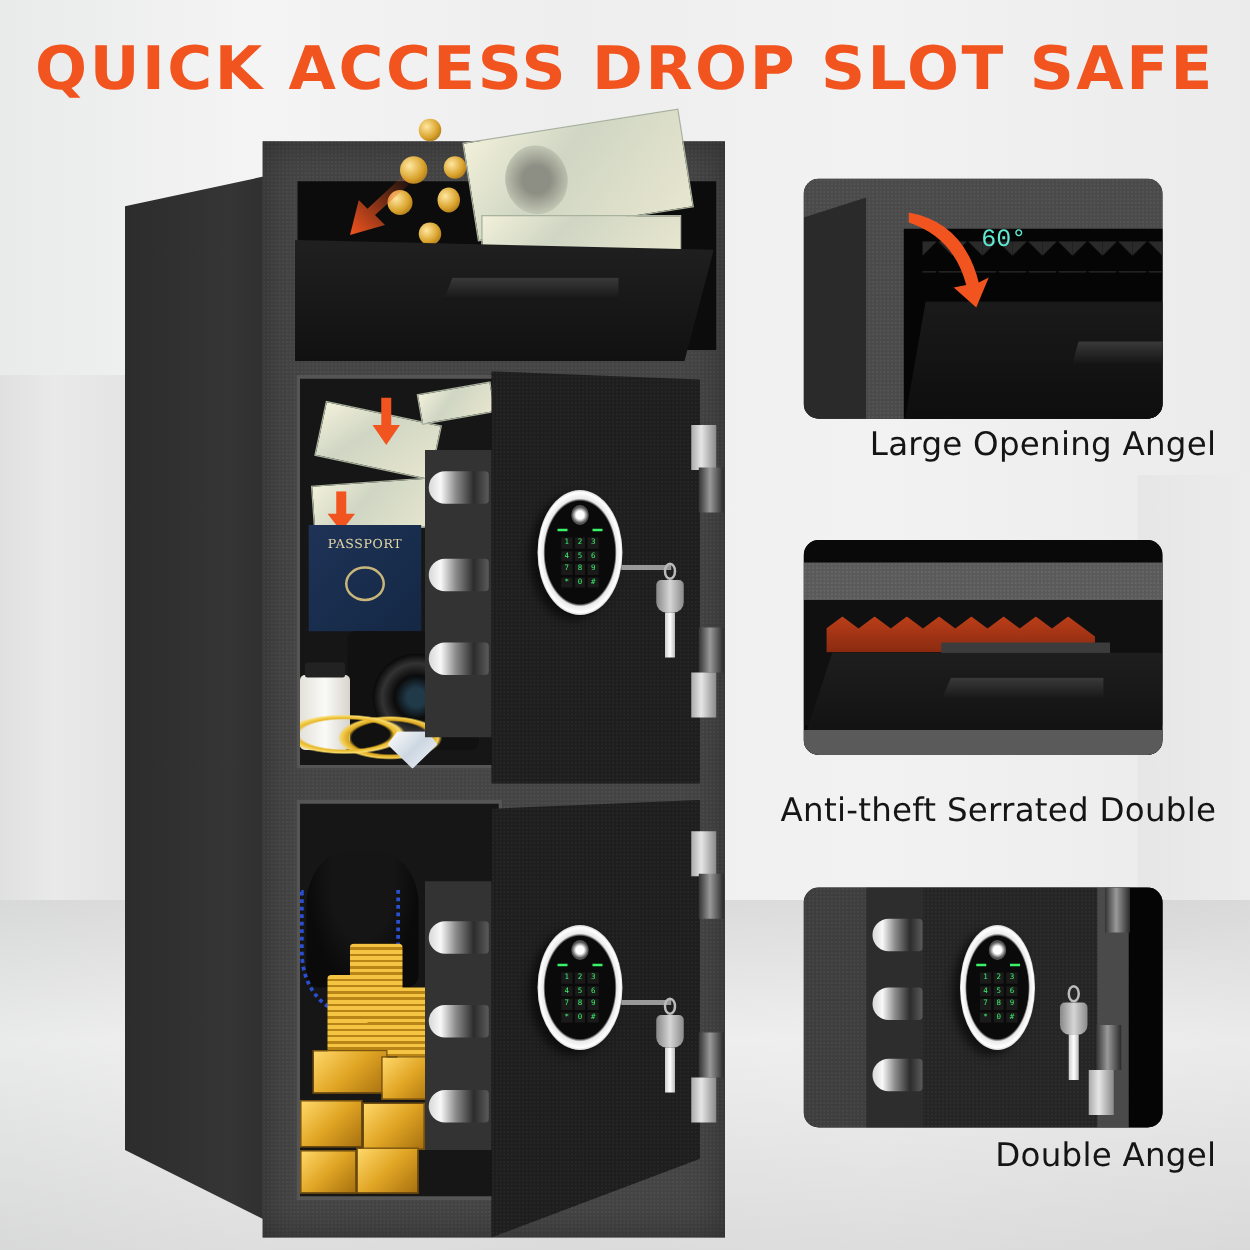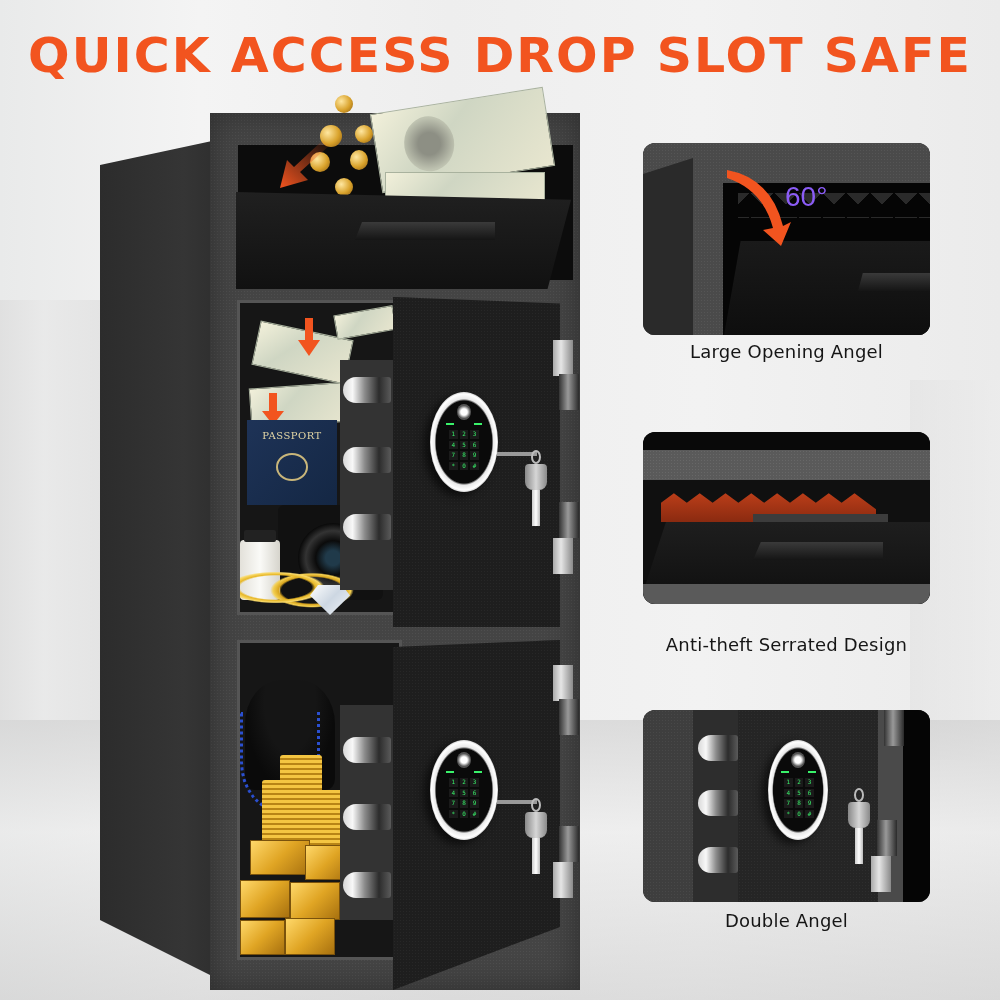--- a/index.html
+++ b/index.html
@@ -194,40 +194,40 @@
 
   
   .panel {
     position: absolute; left: 643px; width: 287px; border-radius: 12px; overflow: hidden;
     background: #111;
   }
   .panel-1 { top: 143px; height: 192px; }
   .panel-2 { top: 432px; height: 172px; }
   .panel-3 { top: 710px; height: 192px; }
   .caption {
-    position: absolute; left: 600px; width: 373px; text-align: center;
-    font-family: "DejaVu Sans", sans-serif; font-size: 18px; color: #151515; letter-spacing: .2px;
+    position: absolute; left: 600px; width: 373px; text-align: right;
+    font-family: "DejaVu Sans", sans-serif; font-size: 26px; color: #151515; letter-spacing: .2px;
   }
   .cap-1 { top: 341px; }
   .cap-2 { top: 634px; }
   .cap-3 { top: 910px; }
 
   .p1-frame { position: absolute; left: 0; top: 0; width: 100%; height: 100%; background: #4a4a4a;
     background-image: radial-gradient(rgba(255,255,255,.06) 1px, transparent 1px); background-size: 3px 3px; }
   .p1-side { position: absolute; left: 0; top: 15px; width: 50px; height: 200px; background: #2a2a2a;
     clip-path: polygon(0 8%, 100% 0, 100% 100%, 0 100%); }
   .p1-slot { position: absolute; left: 80px; top: 40px; width: 220px; height: 160px; background: #050505; }
   .p1-flap { position: absolute; left: 80px; top: 98px; width: 220px; height: 100px;
     background: linear-gradient(180deg,#1a1a1a,#0d0d0d); clip-path: polygon(8% 0, 100% 0, 100% 100%, 0 100%); }
   .p1-teeth { position: absolute; left: 95px; top: 50px; width: 200px; height: 25px;
     background: linear-gradient(135deg, #2a2a2a 25%, transparent 25%) 0 0 / 24px 24px,
                 linear-gradient(225deg, #2a2a2a 25%, transparent 25%) 0 0 / 24px 24px; }
   .p1-handle { position: absolute; left: 215px; top: 130px; width: 80px; height: 18px;
     background: linear-gradient(180deg,#3a3a3a,#151515); clip-path: polygon(6% 0, 100% 0, 100% 100%, 0 100%); }
-  .p1-label { position: absolute; left: 142px; top: 38px; color: #8b5cf6; font-size: 28px; font-family: Liberation Sans, sans-serif; }
+  .p1-label { position: absolute; left: 142px; top: 38px; color: #5eead4; font-size: 20px; font-family: Liberation Mono, monospace; }
   .p1-arrow { position: absolute; left: 80px; top: 25px; width: 70px; height: 80px; }
 
   .p2-bg { position: absolute; inset: 0; background: #090909; }
   .p2-frame { position: absolute; left: 0; top: 18px; width: 100%; height: 30px; background: #5a5a5a;
     background-image: radial-gradient(rgba(255,255,255,.08) 1px, transparent 1px); background-size: 3px 3px; }
   .p2-slot { position: absolute; left: 0; top: 48px; width: 100%; height: 100px; background: #101010; }
   .p2-teeth { position: absolute; left: 18px; top: 58px; width: 215px; height: 32px;
     background: linear-gradient(180deg, #c0401a, #8a2a10);
     clip-path: polygon(0 40%, 6% 10%, 12% 40%, 18% 10%, 24% 40%, 30% 10%, 36% 40%, 42% 10%, 48% 40%, 54% 10%, 60% 40%, 66% 10%, 72% 40%, 78% 10%, 84% 40%, 90% 10%, 100% 60%, 100% 100%, 0 100%); }
   .p2-plate { position: absolute; left: 110px; top: 82px; width: 135px; height: 10px; background: #3c3c3c; }
@@ -411,21 +411,21 @@
 <div class="panel panel-2">
   <div class="p2-bg"></div>
   <div class="p2-frame"></div>
   <div class="p2-slot"></div>
   <div class="p2-teeth"></div>
   <div class="p2-plate"></div>
   <div class="p2-flap"></div>
   <div class="p2-handle"></div>
   <div class="p2-bottom"></div>
 </div>
-<div class="caption cap-2">Anti-theft Serrated Design</div>
+<div class="caption cap-2">Anti-theft Serrated Double</div>
 
 <div class="panel panel-3">
   <div class="p3-bg"></div>
   <div class="p3-edge"></div>
   <div class="p3-door"></div>
   <div class="p3-frame"></div>
   <div class="p3-dark"></div>
   <div class="bolt" style="left:55px;top:25px;width:40px;height:26px;"></div>
   <div class="bolt" style="left:55px;top:80px;width:40px;height:26px;"></div>
   <div class="bolt" style="left:55px;top:137px;width:40px;height:26px;"></div>

